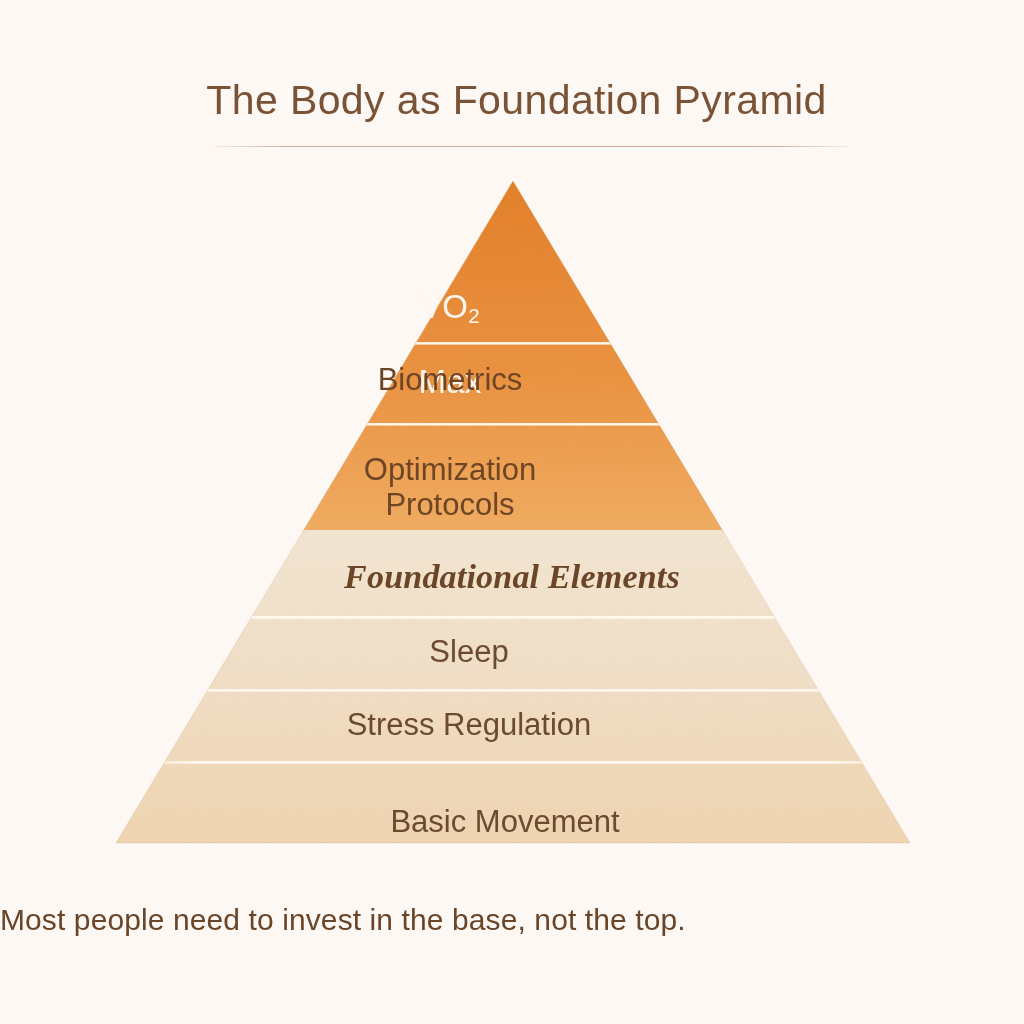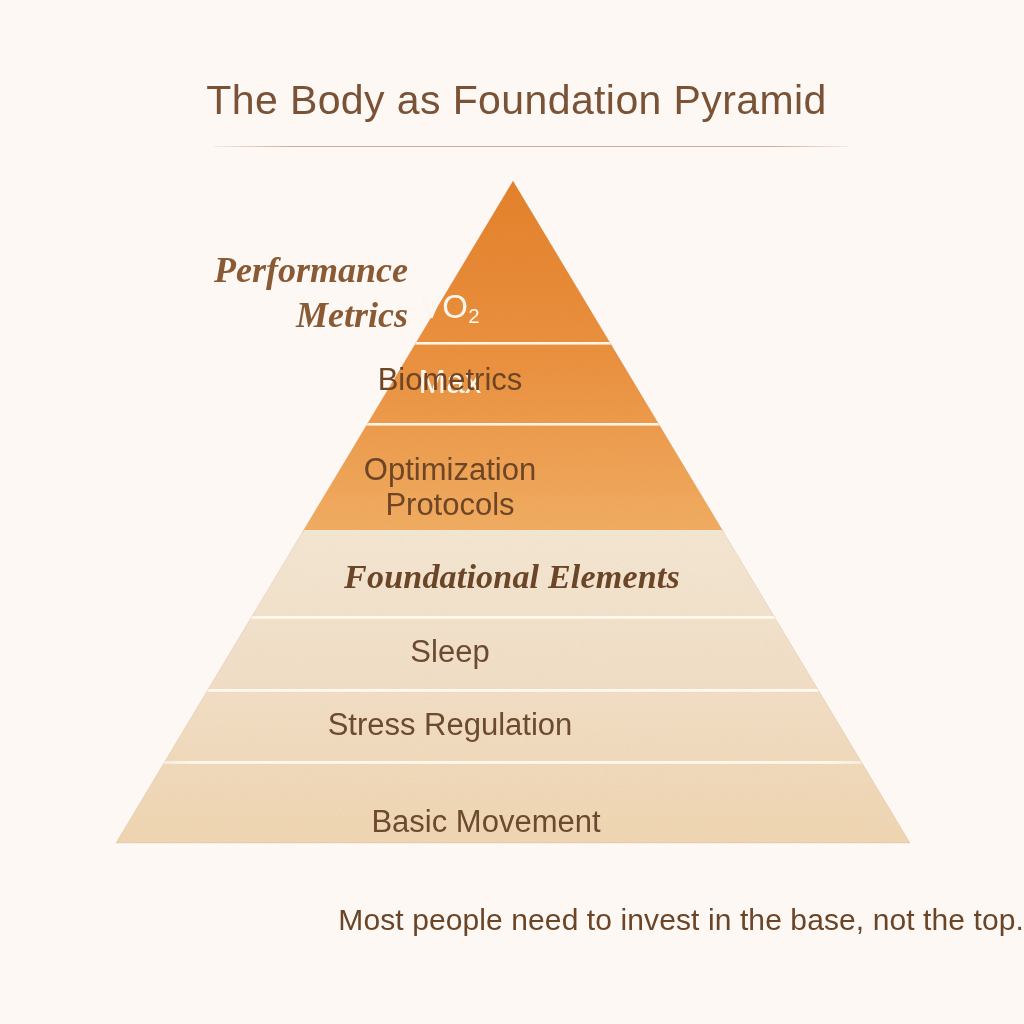--- a/index.html
+++ b/index.html
@@ -85,20 +85,21 @@
     font-size: 33px;
     letter-spacing: 0.3px;
   }
   .tier-label.on-orange {
     color: #6e4525;
     font-size: 31px;
   }
   .tier-label.on-cream {
     color: #6b4a30;
     font-size: 31px;
+    margin-left: 19px;
   }
   .tier-label sub {
     font-size: 0.62em;
     vertical-align: -0.22em;
   }
 
   
   #section-foundational {
     position: absolute;
     left: 0;
@@ -126,21 +127,21 @@
     line-height: 1.25;
     white-space: pre-line;
   }
 
   
   #caption {
     position: absolute;
     left: 0;
     top: 903px;
     width: 1024px;
-    text-align: right;
+    text-align: left;
     font-family: "Liberation Sans", sans-serif;
     font-size: 30px;
     color: #6b4527;
     letter-spacing: 0.1px;
   }
 </style>
 </head>
 <body>
 
 <div id="canvas">
@@ -196,22 +197,20 @@
         <rect x="116" y="423.0" width="794" height="2.6" fill="url(#gradDiv)"></rect>
         <rect x="116" y="616.0" width="794" height="2.8" fill="url(#gradDiv)"></rect>
         <rect x="116" y="689.0" width="794" height="2.8" fill="url(#gradDiv)"></rect>
         <rect x="116" y="761.0" width="794" height="2.8" fill="url(#gradDiv)"></rect>
       </g>
 
       <polygon points="513,181 910,843 116,843" fill="none" stroke="rgba(186,140,96,0.18)" stroke-width="1"></polygon>
     </svg>
   </div>
 
-  <div id="section-performance">Performance
-Metrics</div>
 
   <div class="tier-label apex" style="top:252px;">
     <span>VO</span><sub>2</sub><br>
     <span>Max</span>
   </div>
 
   <div class="tier-label on-orange" style="top:363px;">Biometrics</div>
 
   <div class="tier-label on-orange" style="top:441px;margin-top:12px;">Optimization
 Protocols</div>

